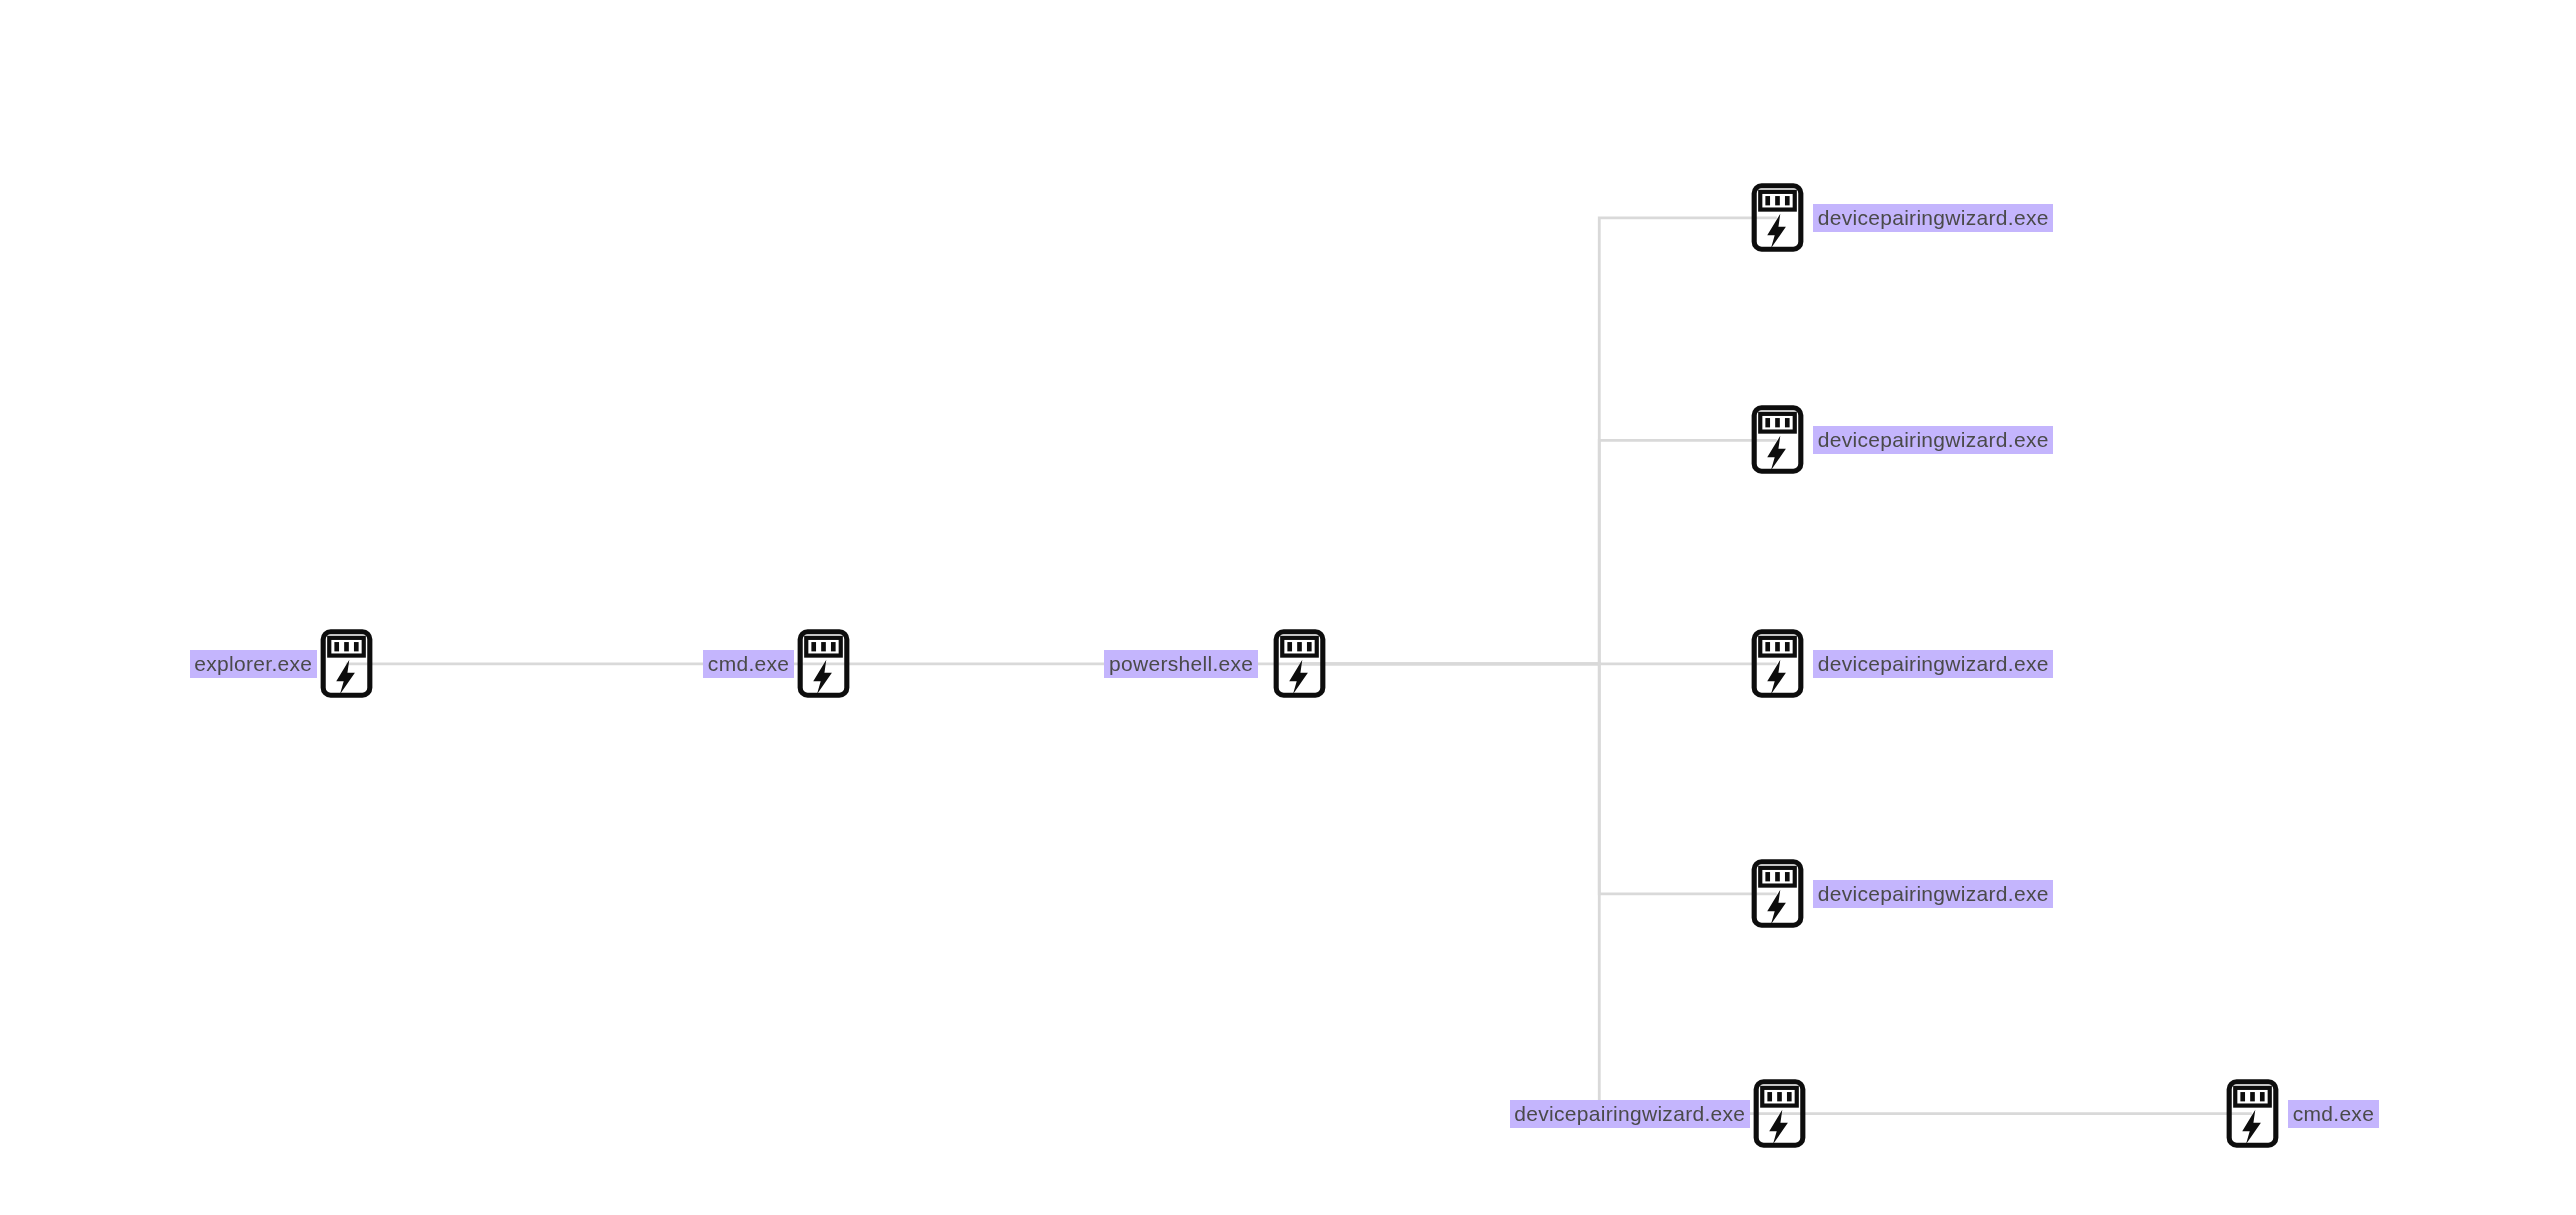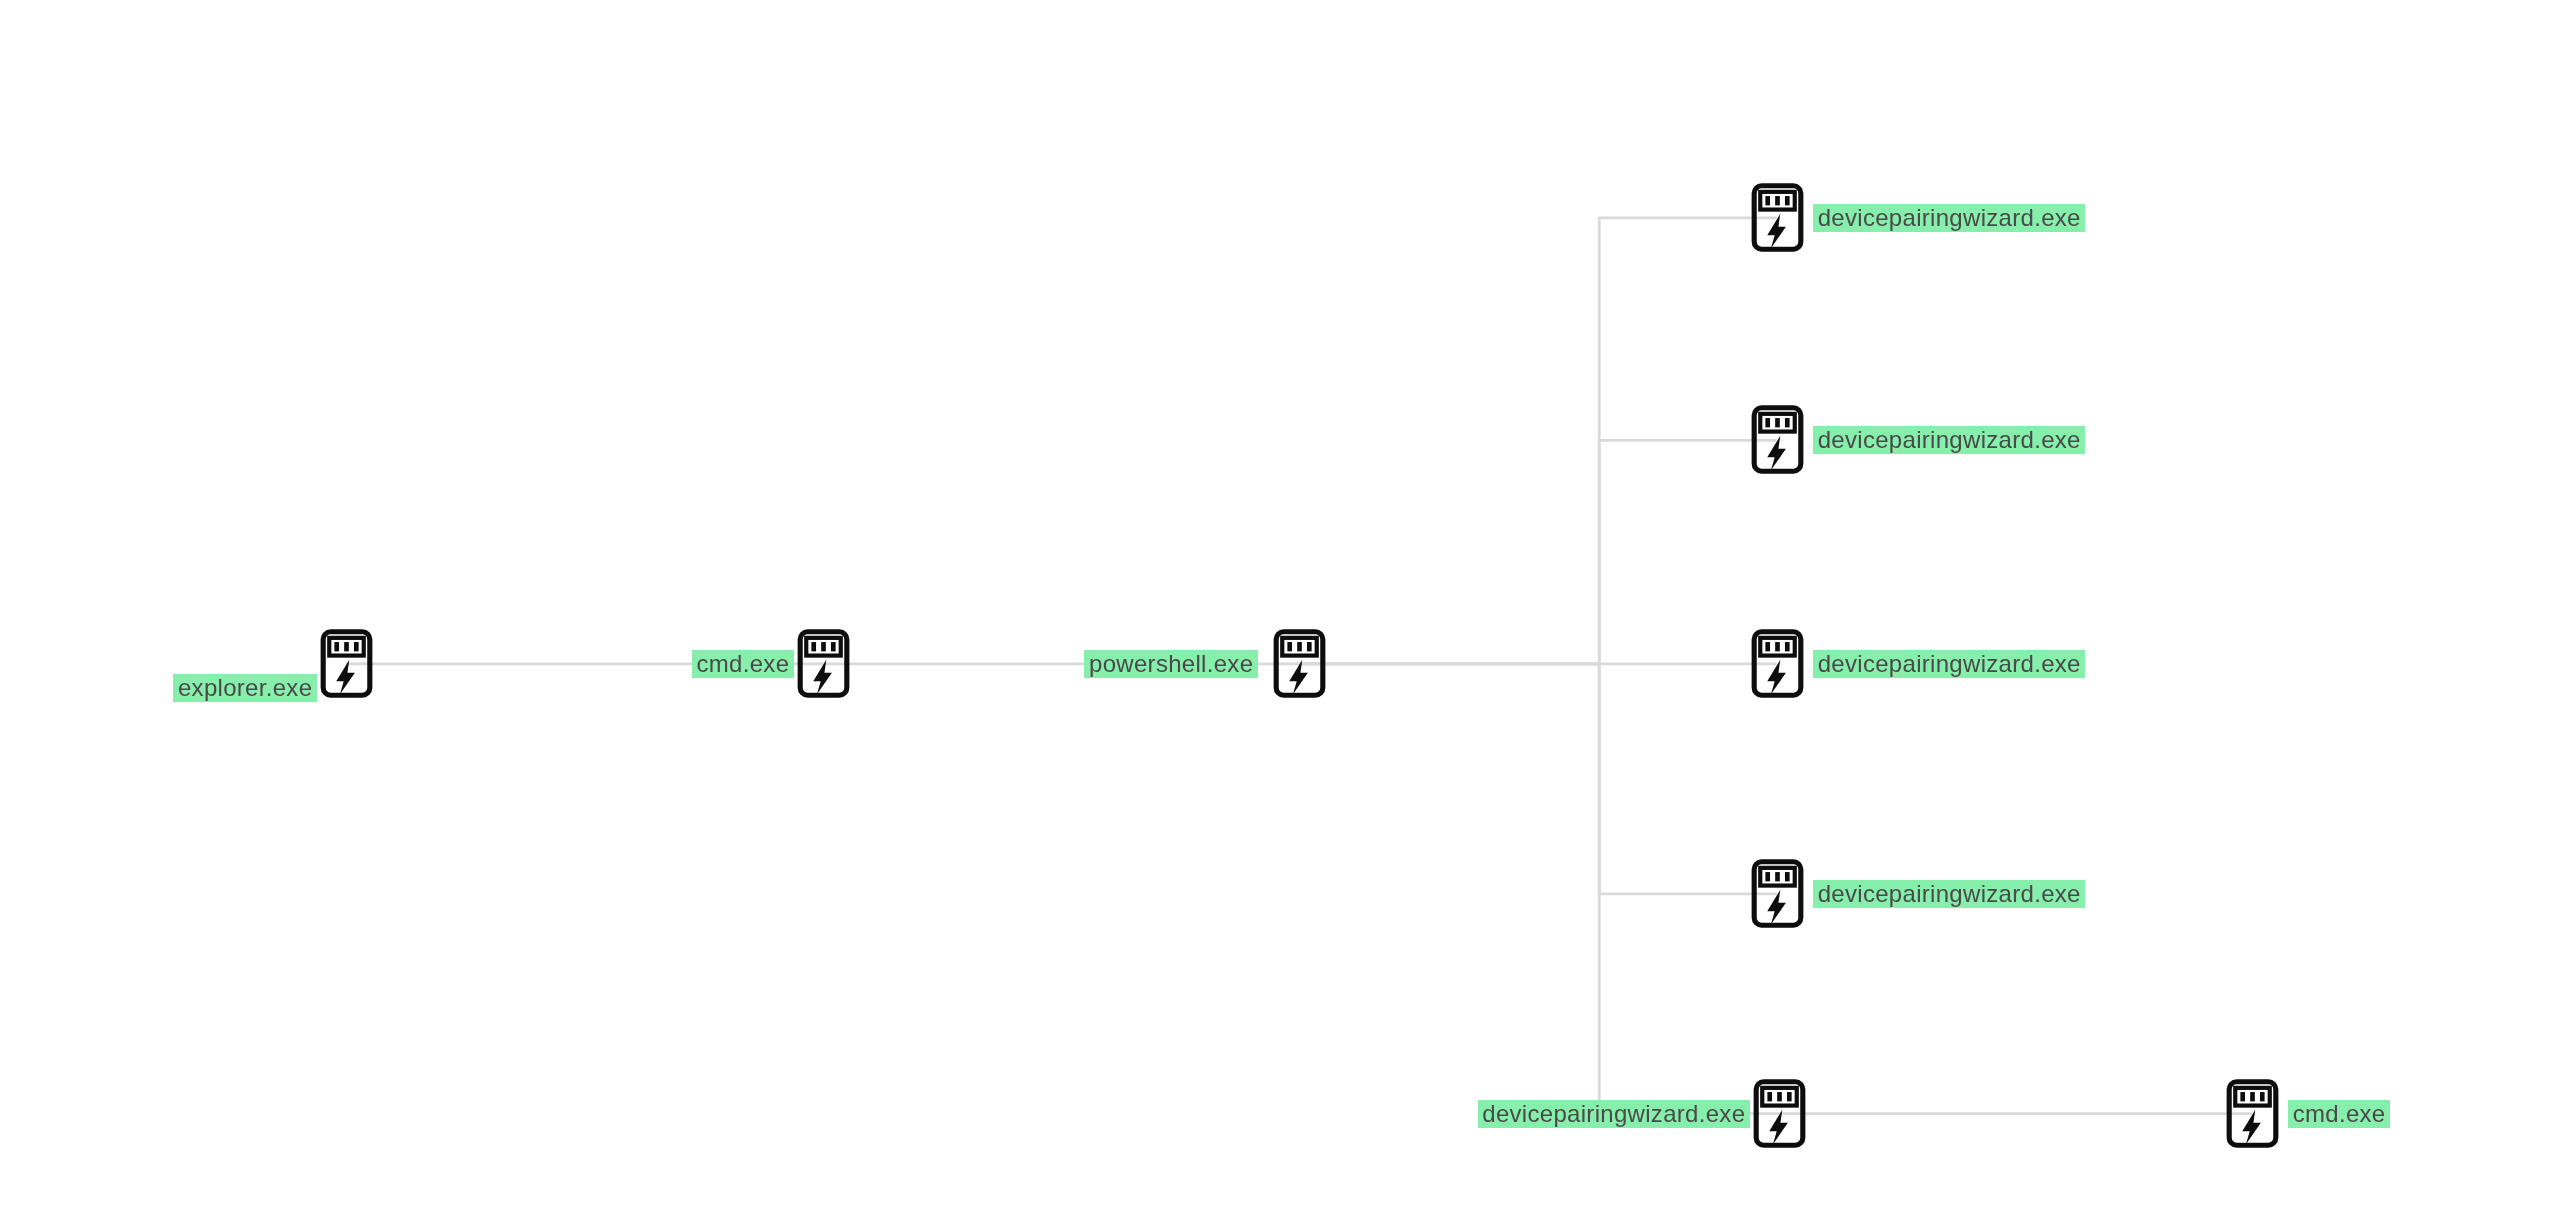--- a/index.html
+++ b/index.html
@@ -29,25 +29,25 @@
     width: 0;
     height: 0;
   }
   .node .icon {
     position: absolute;
     color: #0d0d0d;
   }
   .node .label {
     position: absolute;
     white-space: nowrap;
-    font-size: 24px;
+    font-size: 21px;
     line-height: 28px;
     letter-spacing: 0.3px;
     color: #4a4a4a;
-    background: #86efac;
+    background: #c4b5fd;
     padding: 0 4.7px;
   }
   .edge {
     fill: none;
     stroke: #d9d9d9;
     stroke-width: 3;
   }
 </style>
 </head>
 <body>
@@ -66,21 +66,21 @@
 
   <div class="node" style="left: 346px; top: 664px;">
     <svg class="icon" viewBox="0 0 56 74" width="53" height="69" style="left: -26px; top: -35px; color: rgb(13, 13, 13);">
       <rect x="3" y="3" width="50" height="68" rx="8" fill="none" stroke="currentColor" stroke-width="5.5"></rect>
       <rect x="9.5" y="9.5" width="37" height="19" fill="none" stroke="currentColor" stroke-width="4.5"></rect>
       <rect x="15" y="14" width="5" height="10" fill="currentColor"></rect>
       <rect x="25.5" y="14" width="5" height="10" fill="currentColor"></rect>
       <rect x="36" y="14" width="5" height="10" fill="currentColor"></rect>
       <polygon points="31,33 17,56 25,56 21,70 37,47 29,47" fill="currentColor"></polygon>
     </svg>
-    <span class="label" style="top: -14px; color: rgb(74, 74, 74); right: 29px; margin-top: 24px;">explorer.exe</span>
+    <span class="label" style="top: -14px; color: rgb(74, 74, 74); right: 29px;">explorer.exe</span>
   </div>
 
   <div class="node" style="left: 823px; top: 664px;">
     <svg class="icon" viewBox="0 0 56 74" width="53" height="69" style="left: -26px; top: -35px; color: rgb(13, 13, 13);">
       <rect x="3" y="3" width="50" height="68" rx="8" fill="none" stroke="currentColor" stroke-width="5.5"></rect>
       <rect x="9.5" y="9.5" width="37" height="19" fill="none" stroke="currentColor" stroke-width="4.5"></rect>
       <rect x="15" y="14" width="5" height="10" fill="currentColor"></rect>
       <rect x="25.5" y="14" width="5" height="10" fill="currentColor"></rect>
       <rect x="36" y="14" width="5" height="10" fill="currentColor"></rect>
       <polygon points="31,33 17,56 25,56 21,70 37,47 29,47" fill="currentColor"></polygon>

